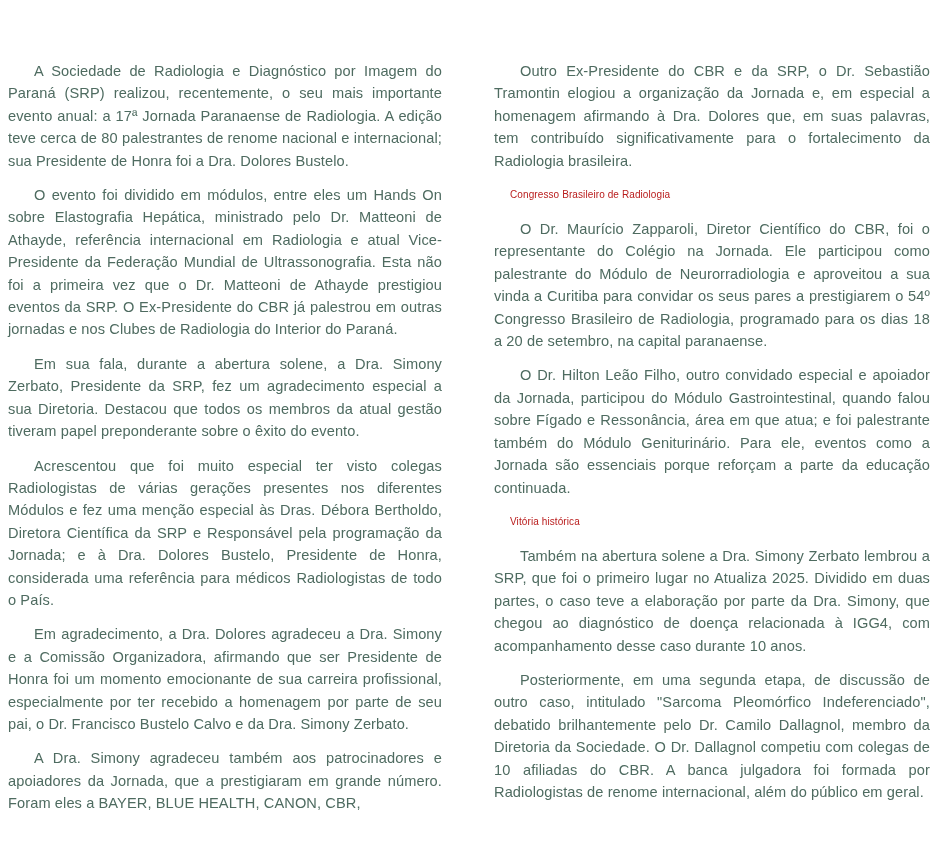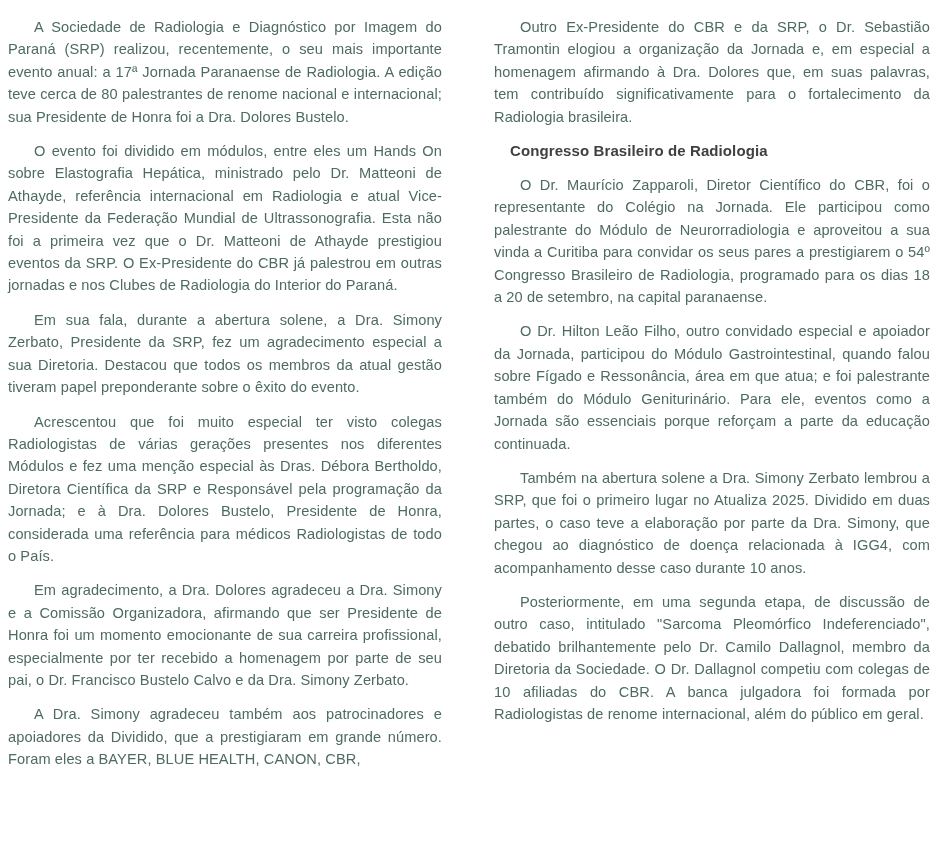--- a/index.html
+++ b/index.html
@@ -20,20 +20,21 @@
     position: relative;
     box-sizing: border-box;
     display: flex;
     flex-direction: row;
     padding: 0;
   }
   .column {
     box-sizing: border-box;
     width: 468px;
     padding: 16px 22px 0 0;
+    margin-top: 44px;
   }
   .column.left {
     padding-left: 8px;
     padding-right: 26px;
   }
   .column.right {
     padding-left: 26px;
     padding-right: 6px;
   }
   p.para {
@@ -44,41 +45,42 @@
     text-justify: inter-word;
     letter-spacing: 0.1px;
     text-indent: 26px;
     color: #4e6b60;
   }
   p.para.first {
     margin-top: 0;
   }
   h3.subhead {
     margin: 6px 0 12px 0;
-    font-size: 15px;
+    font-size: 10px;
     line-height: 22px;
-    font-weight: bold;
-    color: #404040;
+    font-weight: normal;
+    color: #b91c1c;
     text-indent: 16px;
     letter-spacing: 0.1px;
   }
 </style>
 </head>
 <body>
 
 <div id="page">
   <div class="column left">
     <p class="para first">A Sociedade de Radiologia e Diagnóstico por Imagem do Paraná (SRP) realizou, recentemente, o seu mais importante evento anual: a 17ª Jornada Paranaense de Radiologia. A edição teve cerca de 80 palestrantes de renome nacional e internacional; sua Presidente de Honra foi a Dra. Dolores Bustelo.</p>
     <p class="para">O evento foi dividido em módulos, entre eles um Hands On sobre Elastografia Hepática, ministrado pelo Dr. Matteoni de Athayde, referência internacional em Radiologia e atual Vice-Presidente da Federação Mundial de Ultrassonografia. Esta não foi a primeira vez que o Dr. Matteoni de Athayde prestigiou eventos da SRP. O Ex-Presidente do CBR já palestrou em outras jornadas e nos Clubes de Radiologia do Interior do Paraná.</p>
     <p class="para">Em sua fala, durante a abertura solene, a Dra. Simony Zerbato, Presidente da SRP, fez um agradecimento especial a sua Diretoria. Destacou que todos os membros da atual gestão tiveram papel preponderante sobre o êxito do evento.</p>
     <p class="para">Acrescentou que foi muito especial ter visto colegas Radiologistas de várias gerações presentes nos diferentes Módulos e fez uma menção especial às Dras. Débora Bertholdo, Diretora Científica da SRP e Responsável pela programação da Jornada; e à Dra. Dolores Bustelo, Presidente de Honra, considerada uma referência para médicos Radiologistas de todo o País.</p>
     <p class="para">Em agradecimento, a Dra. Dolores agradeceu a Dra. Simony e a Comissão Organizadora, afirmando que ser Presidente de Honra foi um momento emocionante de sua carreira profissional, especialmente por ter recebido a homenagem por parte de seu pai, o Dr. Francisco Bustelo Calvo e da Dra. Simony Zerbato.</p>
-    <p class="para">A Dra. Simony agradeceu também aos patrocinadores e apoiadores  da Dividido, que a prestigiaram em grande número. Foram eles a BAYER, BLUE HEALTH, CANON, CBR,</p>
+    <p class="para">A Dra. Simony agradeceu também aos patrocinadores e apoiadores  da Jornada, que a prestigiaram em grande número. Foram eles a BAYER, BLUE HEALTH, CANON, CBR,</p>
   </div>
   <div class="column right">
     <p class="para">Outro Ex-Presidente do CBR e da SRP, o Dr. Sebastião Tramontin elogiou a organização da Jornada e, em especial a homenagem afirmando à Dra. Dolores que, em suas palavras, tem contribuído significativamente para o fortalecimento da Radiologia brasileira.</p>
     <h3 class="subhead">Congresso Brasileiro de Radiologia</h3>
     <p class="para">O Dr. Maurício Zapparoli, Diretor Científico do CBR, foi o representante do Colégio na Jornada. Ele participou como palestrante do Módulo de Neurorradiologia e aproveitou a sua vinda a Curitiba para convidar os seus pares a prestigiarem o 54º Congresso Brasileiro de Radiologia, programado para os dias 18 a 20 de setembro, na capital paranaense.</p>
     <p class="para">O Dr. Hilton Leão Filho, outro convidado especial e apoiador da Jornada, participou do Módulo Gastrointestinal, quando falou sobre Fígado e Ressonância, área em que atua; e foi palestrante também do Módulo Geniturinário. Para ele, eventos como a Jornada são essenciais porque reforçam a parte da educação continuada.</p>
+    <h3 class="subhead">Vitória histórica</h3>
     <p class="para">Também na abertura solene a Dra. Simony Zerbato lembrou a SRP, que  foi o primeiro lugar no Atualiza 2025. Dividido em duas partes, o caso teve a elaboração por parte da Dra. Simony, que chegou ao diagnóstico de doença relacionada à IGG4, com acompanhamento desse caso durante 10 anos.</p>
     <p class="para">Posteriormente, em uma segunda etapa, de discussão de outro caso, intitulado "Sarcoma Pleomórfico Indeferenciado", debatido brilhantemente pelo Dr. Camilo Dallagnol, membro da Diretoria da Sociedade. O Dr. Dallagnol competiu com colegas de 10 afiliadas do CBR. A banca julgadora foi formada por Radiologistas de renome internacional, além do público em geral.</p>
   </div>
 </div>
 
 </body></html>

